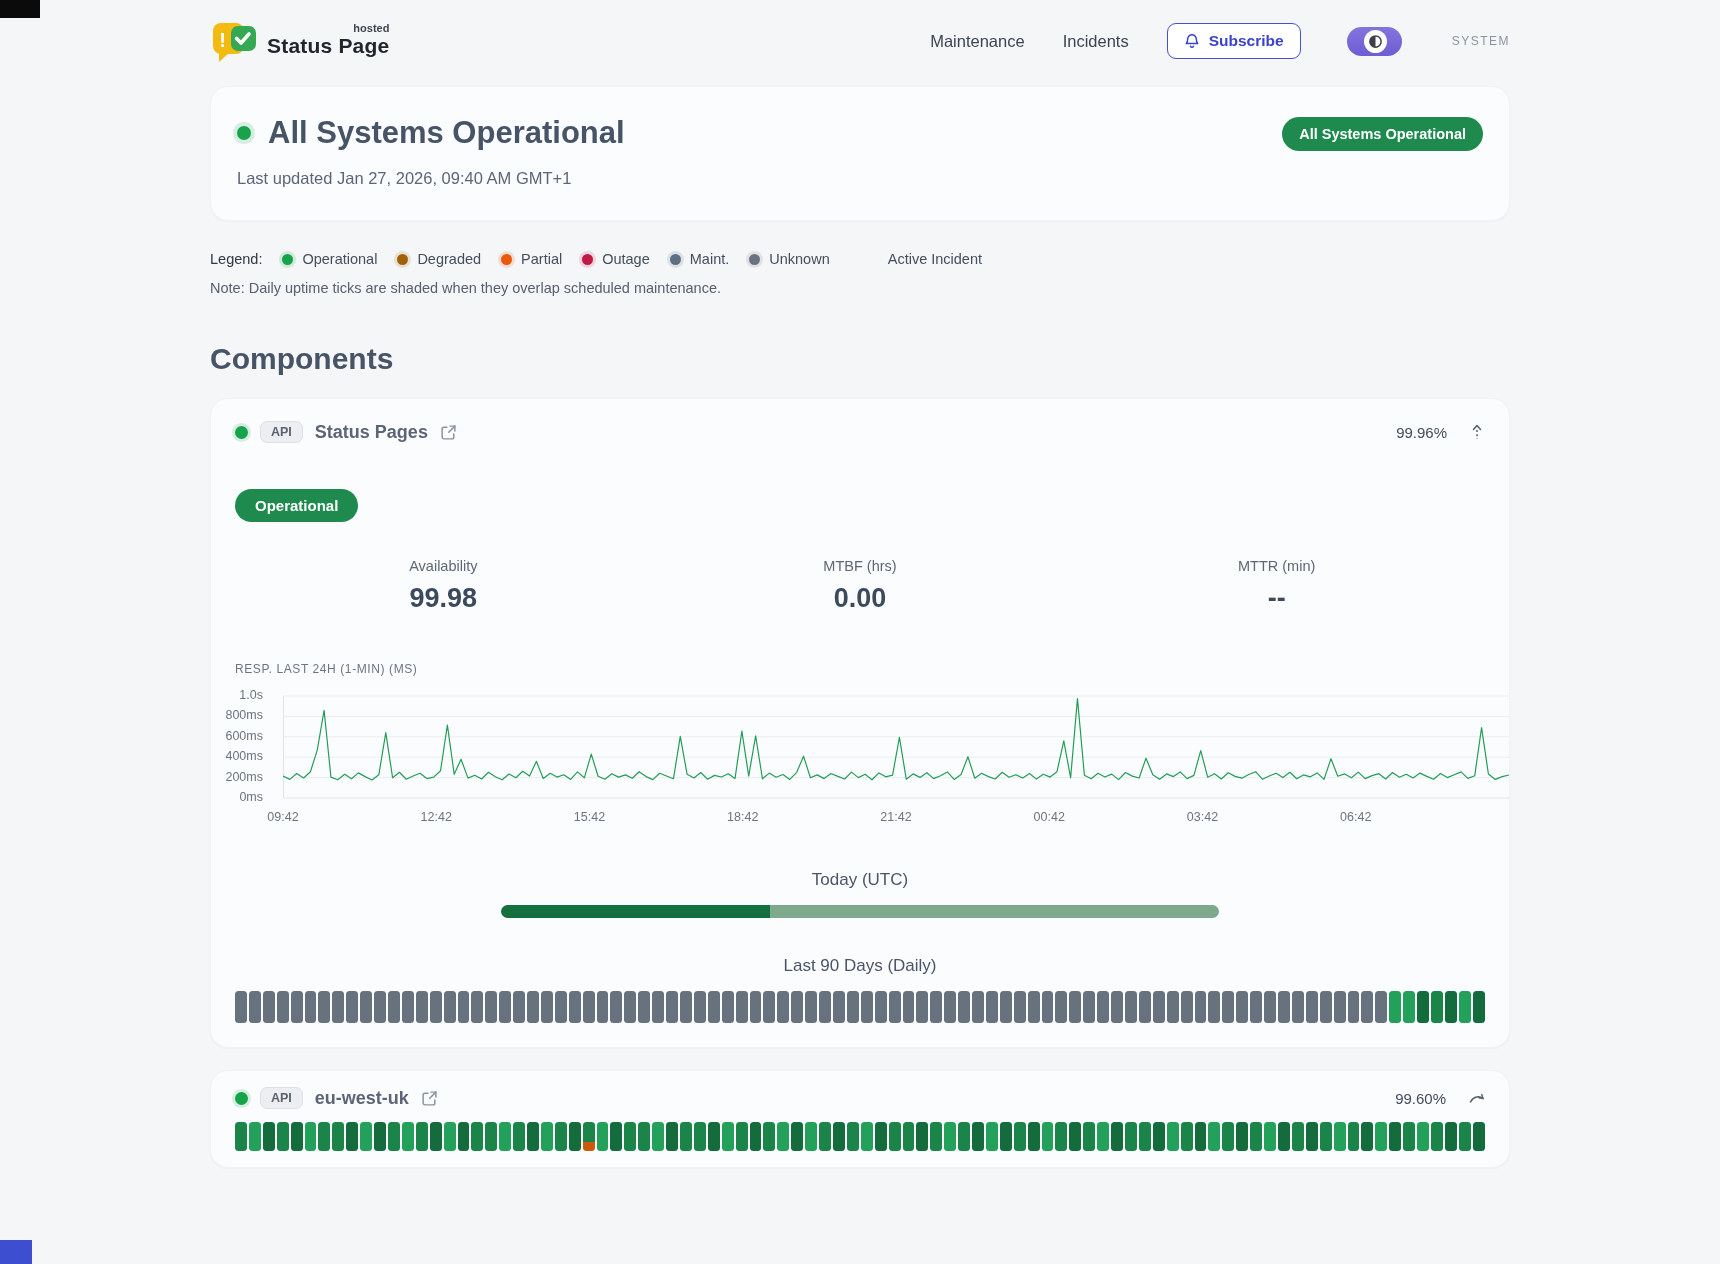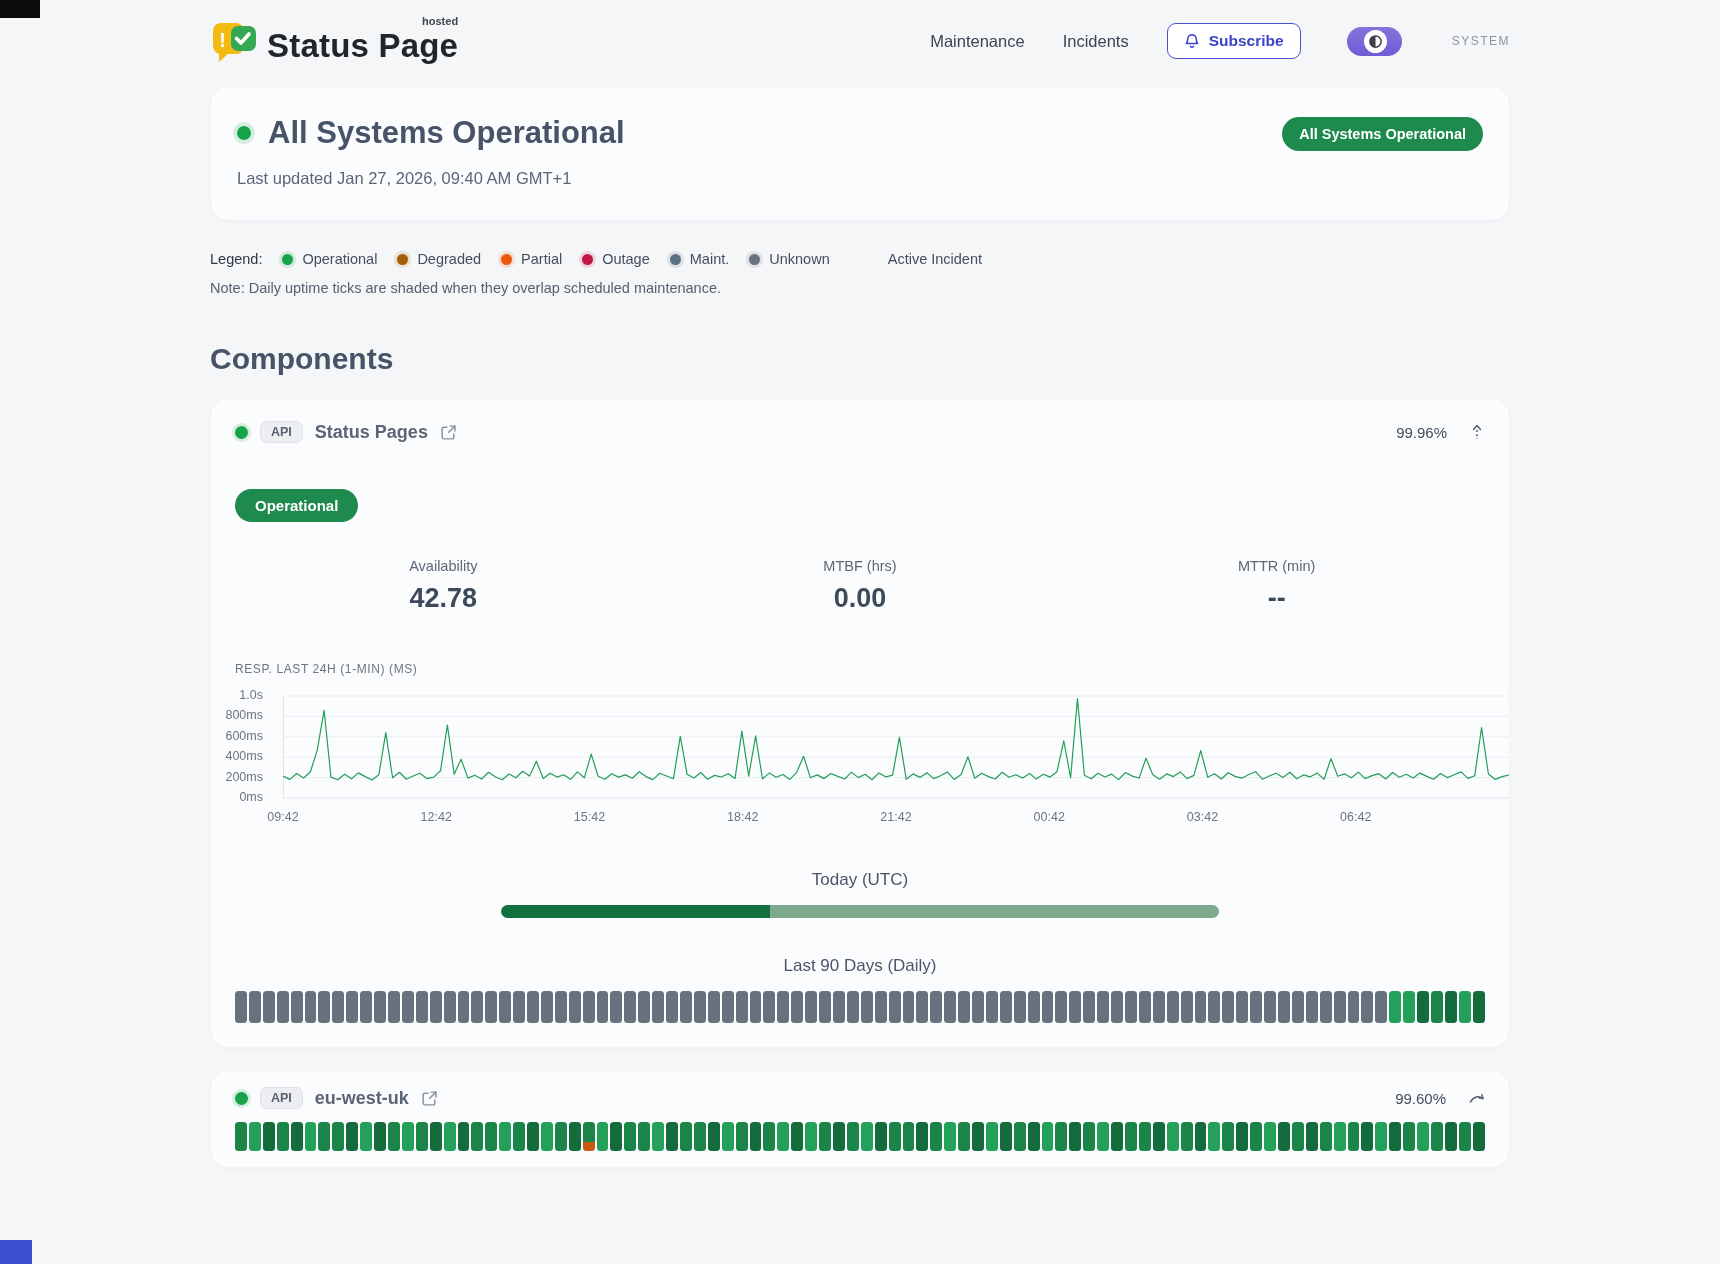--- a/index.html
+++ b/index.html
@@ -15,21 +15,21 @@
 
   
   .artifact-top { position:absolute; top:0; left:0; width:40px; height:18px; background:#0b0b0c; }
   .artifact-bottom { position:absolute; left:0; top:1240px; width:32px; height:24px; background:#3d4fd0; }
 
   
   .site-header { padding-top:12px; }
   .header-inner { display:flex; align-items:center; justify-content:space-between; height:58px; }
   .brand { display:flex; align-items:center; gap:10px; }
   .brand-text { position:relative; padding-top:10px; }
-  .brand-name { font-size:33px; font-weight:700; color:#20252e; letter-spacing:.2px; }
+  .brand-name { font-size:21px; font-weight:700; color:#20252e; letter-spacing:.2px; }
   .brand-sup { position:absolute; top:-2px; right:0; font-size:11px; font-weight:600; color:#3f4550; }
   .nav { display:flex; align-items:center; gap:38px; }
   .nav-link { font-size:16.5px; color:#3c4554; cursor:pointer; }
   .subscribe-btn { display:flex; gap:9px; align-items:center; border:1.5px solid #4750cf; color:#3a43c9; background:#ffffff; border-radius:9px; padding:8px 16px; font-weight:700; font-size:15.5px; cursor:pointer; }
   .toggle { width:55px; height:29px; border-radius:15px; background:linear-gradient(180deg,#8474dc,#6e5cd4); position:relative; margin-left:8px; cursor:pointer; }
   .knob { position:absolute; width:23px; height:23px; border-radius:50%; background:#fff; top:3px; left:17px; display:flex; align-items:center; justify-content:center; }
   .system-label { font-size:12px; color:#8b95a2; letter-spacing:1.5px; margin-left:12px; }
 
   
   .hero { margin-top:16px; background:#fbfcfe; border:1px solid #f0f2f5; border-radius:18px; padding:28px 26px 32px; display:flex; justify-content:space-between; box-shadow:0 1px 2px rgba(20,30,50,.03); }
@@ -202,21 +202,21 @@
         </svg>
       </span>
     </div>
 
     <div class="pill">Operational</div>
 
 
     <div class="stats" id="stats-row">
         <div>
           <div class="stat-label">Availability</div>
-          <div class="stat-value">42.78</div>
+          <div class="stat-value">99.98</div>
         </div>
         <div>
           <div class="stat-label">MTBF (hrs)</div>
           <div class="stat-value">0.00</div>
         </div>
         <div>
           <div class="stat-label">MTTR (min)</div>
           <div class="stat-value">--</div>
         </div>
       </div>

